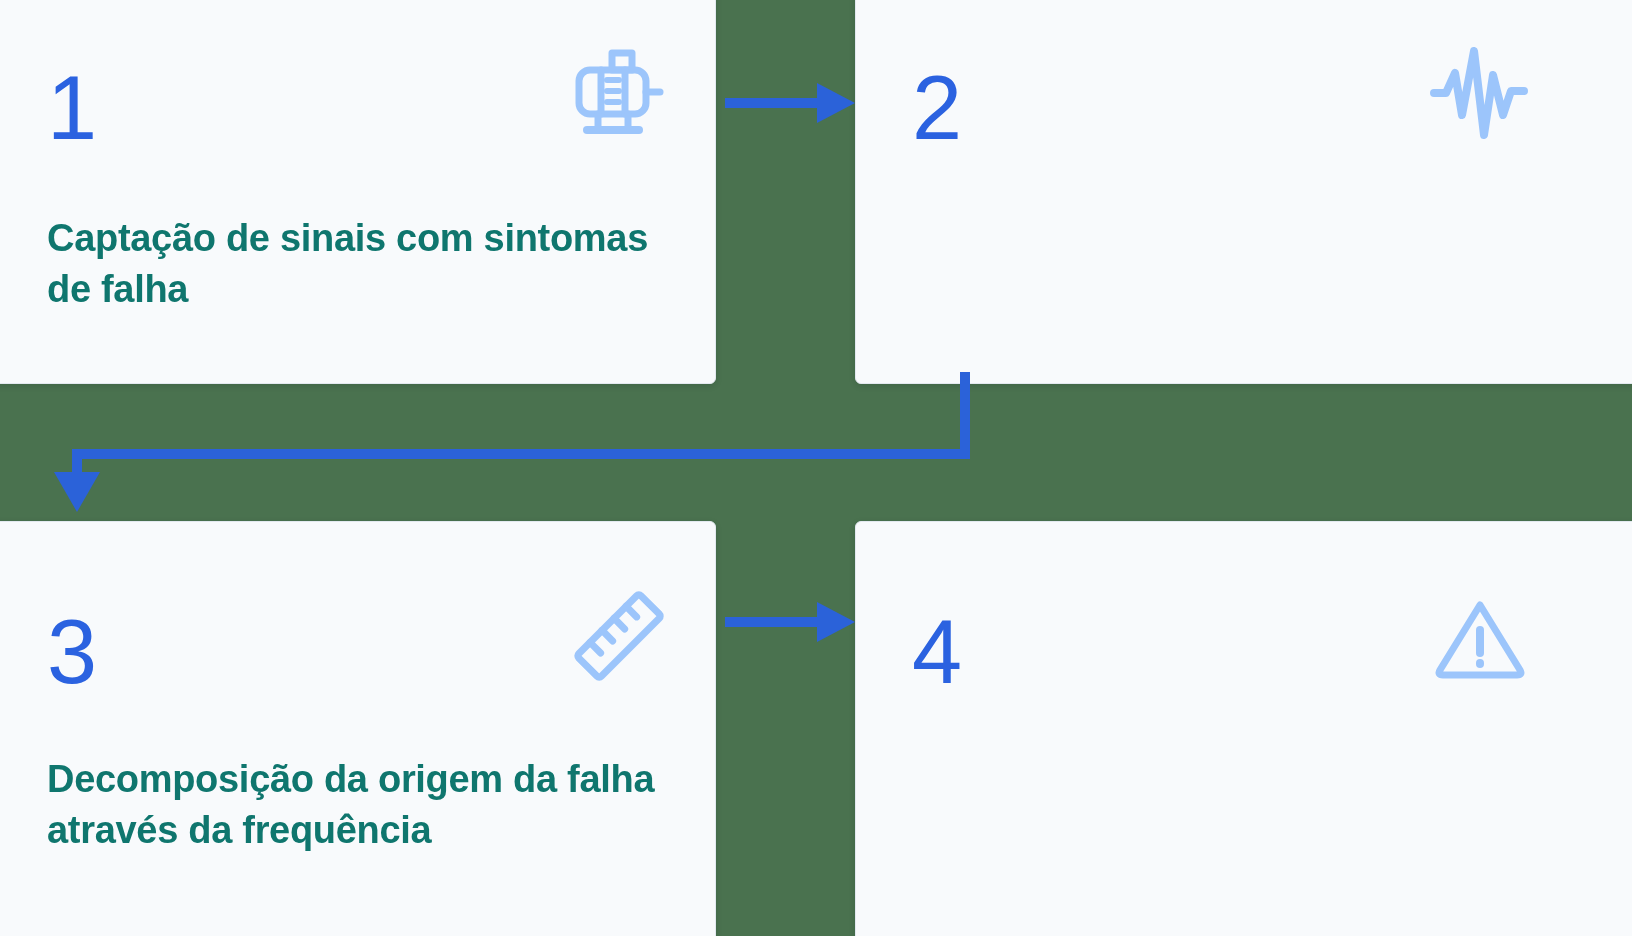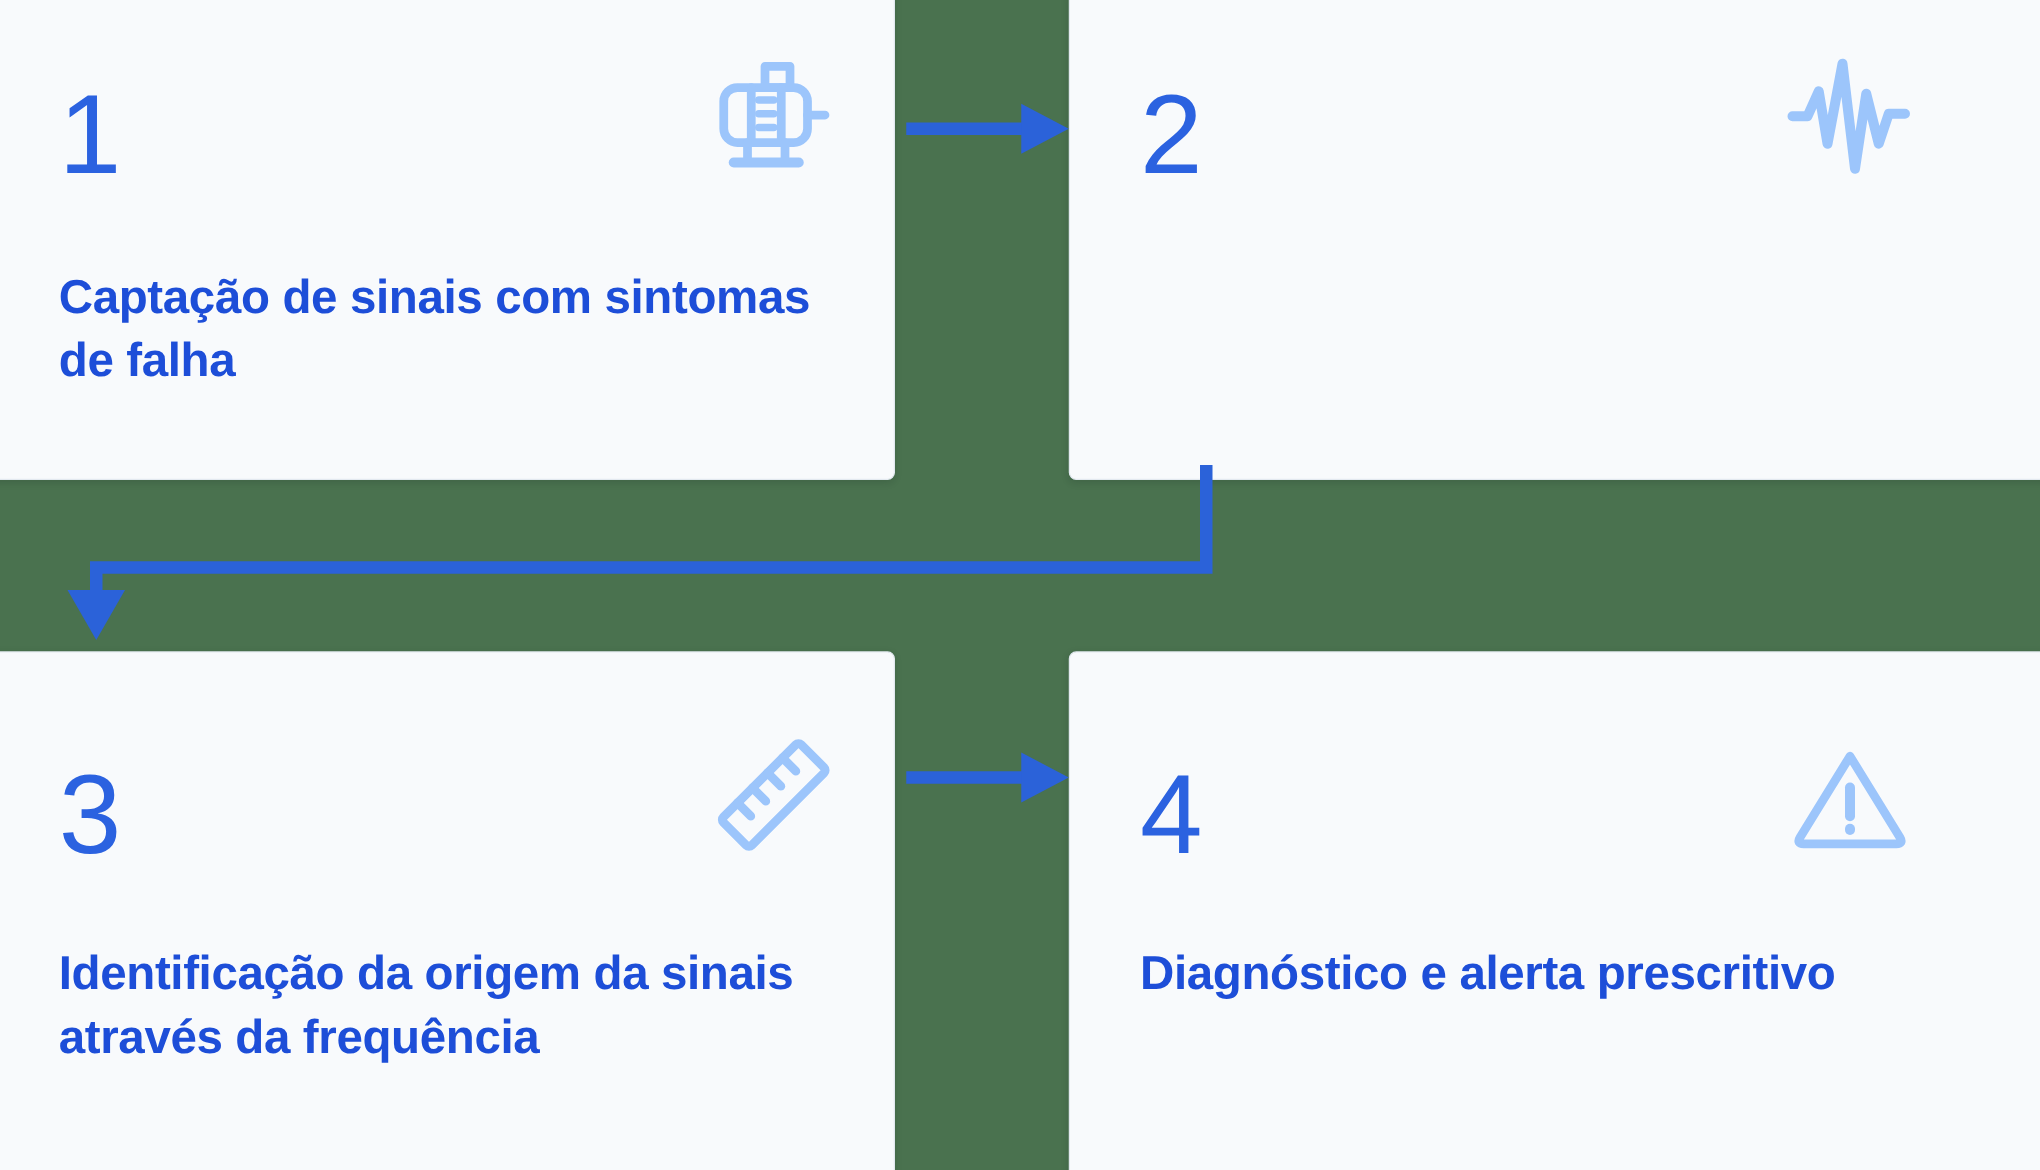--- a/index.html
+++ b/index.html
@@ -65,21 +65,21 @@
   #card-4 .card-number { top: 85px; }
 
   .card-title {
     position: absolute;
     left: 56px;
     right: 40px;
     font-family: "Liberation Sans", sans-serif;
     font-size: 38px;
     font-weight: 700;
     line-height: 1.35;
-    color: #1d4ed8;
+    color: #0f766e;
     letter-spacing: -0.3px;
   }
   #card-1 .card-title,
   #card-2 .card-title { top: 222px; }
   #card-3 .card-title,
   #card-4 .card-title { top: 232px; }
 
   .card-icon {
     position: absolute;
     width: 104px;
@@ -162,37 +162,36 @@
           <g transform="rotate(-45 52 52)">
             <rect x="8" y="36" width="88" height="32" rx="3"></rect>
             <line x1="27" y1="36" x2="27" y2="51"></line>
             <line x1="44" y1="36" x2="44" y2="51"></line>
             <line x1="61" y1="36" x2="61" y2="51"></line>
             <line x1="78" y1="36" x2="78" y2="51"></line>
           </g>
         </svg>
       </div>
 
-      <div class="card-title">Identificação da origem da sinais através da frequência</div>
+      <div class="card-title">Decomposição da origem da falha através da frequência</div>
     </div>
   </div>
 
   <div class="card" id="card-4">
     <div class="card-inner">
       <div class="card-number">4</div>
 
       <div class="card-icon">
         <svg viewBox="0 0 104 104" fill="none" stroke="currentColor" stroke-width="7" stroke-linecap="round" stroke-linejoin="round">
           <path d="M52 18 L92 83 Q95 88 89 88 L15 88 Q9 88 12 83 Z"></path>
           <line x1="52" y1="43" x2="52" y2="66" stroke-width="8"></line>
           <line x1="52" y1="76" x2="52" y2="77" stroke-width="8"></line>
         </svg>
       </div>
 
-      <div class="card-title">Diagnóstico e alerta prescritivo</div>
     </div>
   </div>
 
   <div class="connector" id="connector-1-2">
     <svg viewBox="0 0 160 56">
       <line x1="20" y1="28" x2="120" y2="28" stroke="#2b62d9" stroke-width="10"></line>
       <polygon points="112,8 150,28 112,48" fill="#2b62d9"></polygon>
     </svg>
   </div>
 

